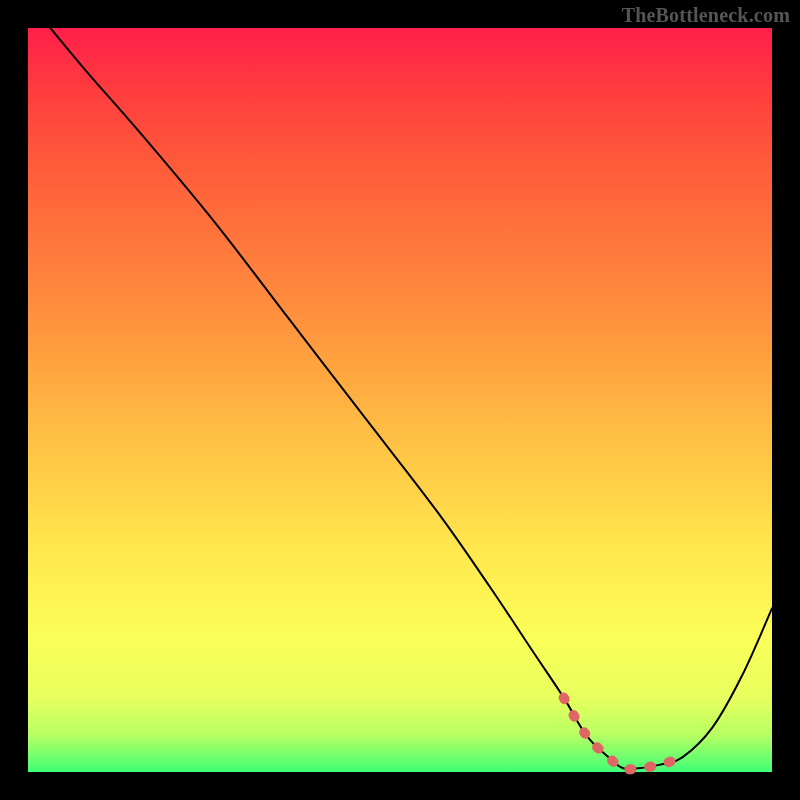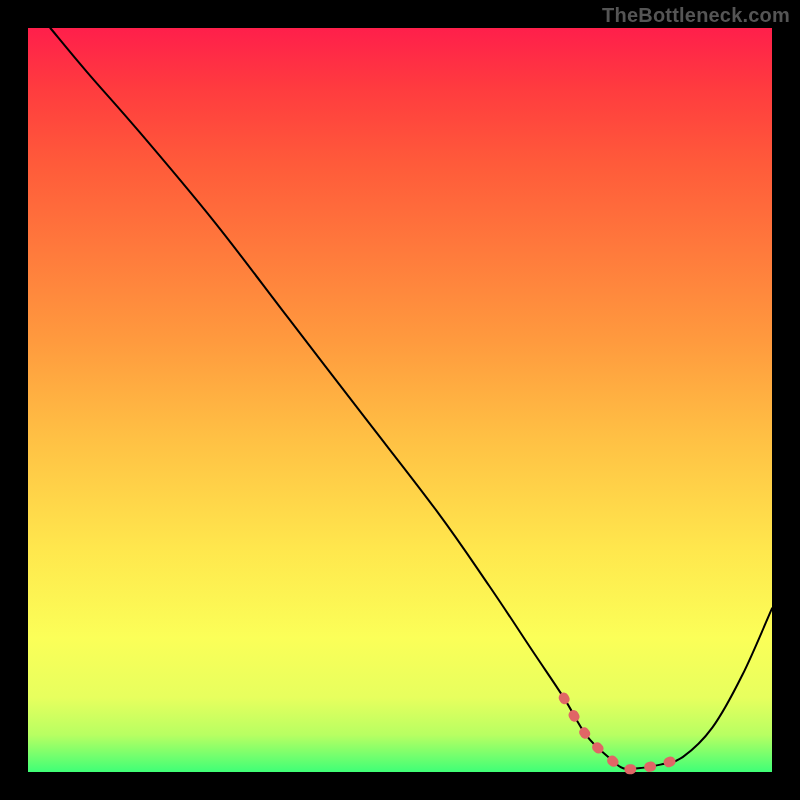--- a/index.html
+++ b/index.html
@@ -9,20 +9,21 @@
     height: 800px;
     background: #000;
     overflow: hidden;
     font-family: Arial, Helvetica, sans-serif;
   }
   .frame {
     position: relative;
     width: 800px;
     height: 604px;
     background: #000;
+    font-family: Liberation Serif, serif;
   }
   .watermark {
     position: absolute;
     top: 4px;
     right: 10px;
     color: #555;
     font-size: 20px;
     font-weight: 600;
     letter-spacing: 0.2px;
     user-select: none;

